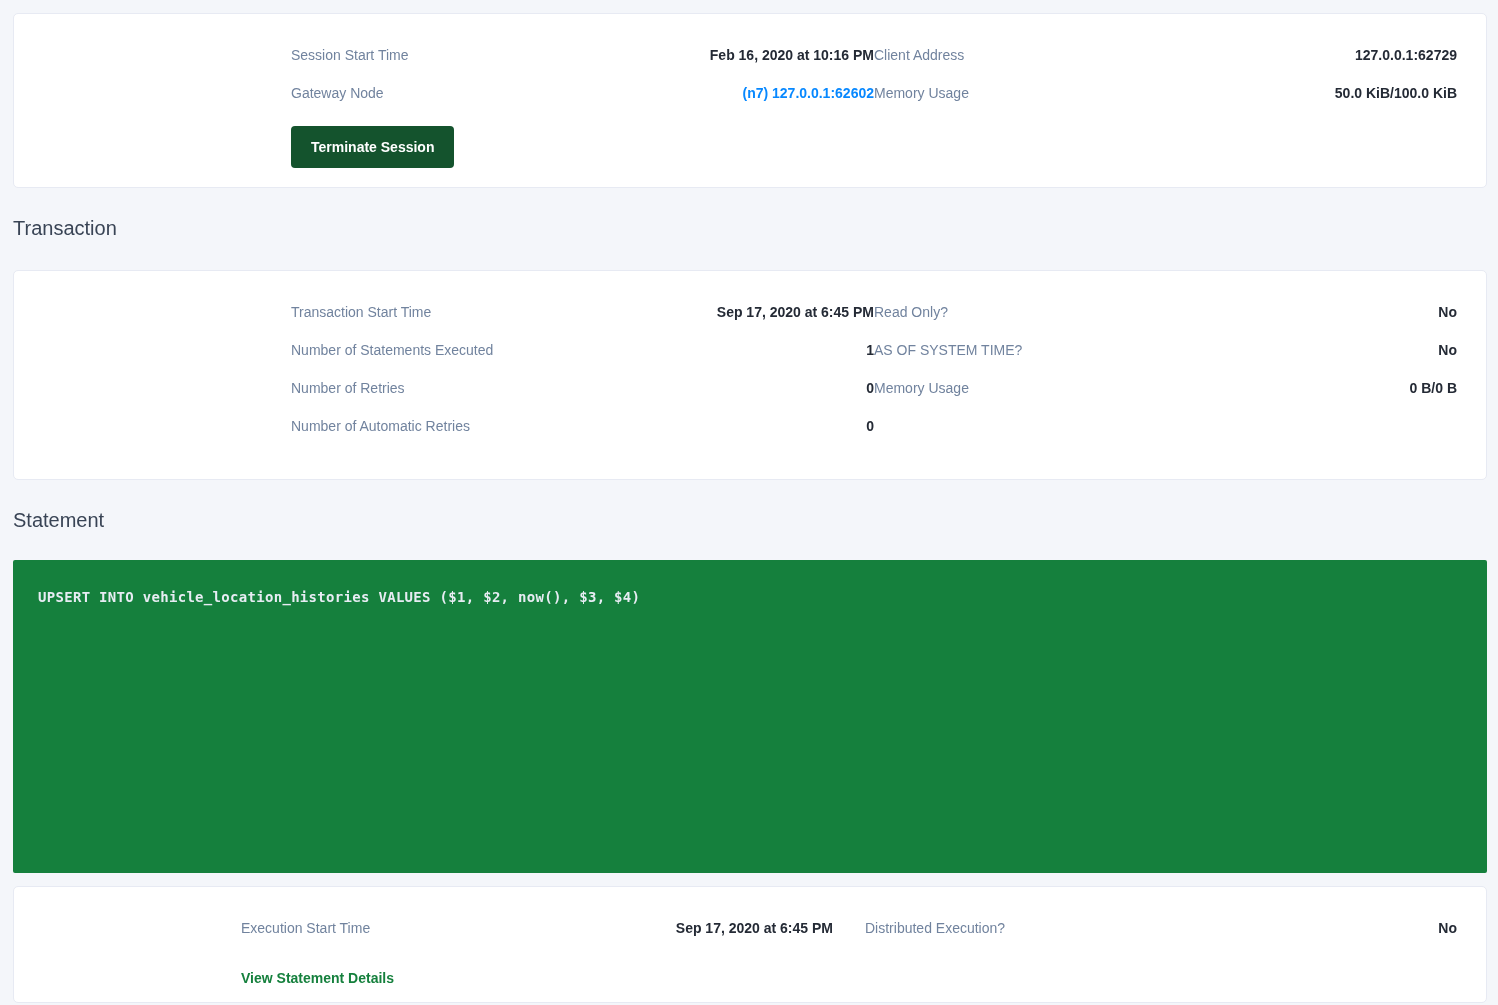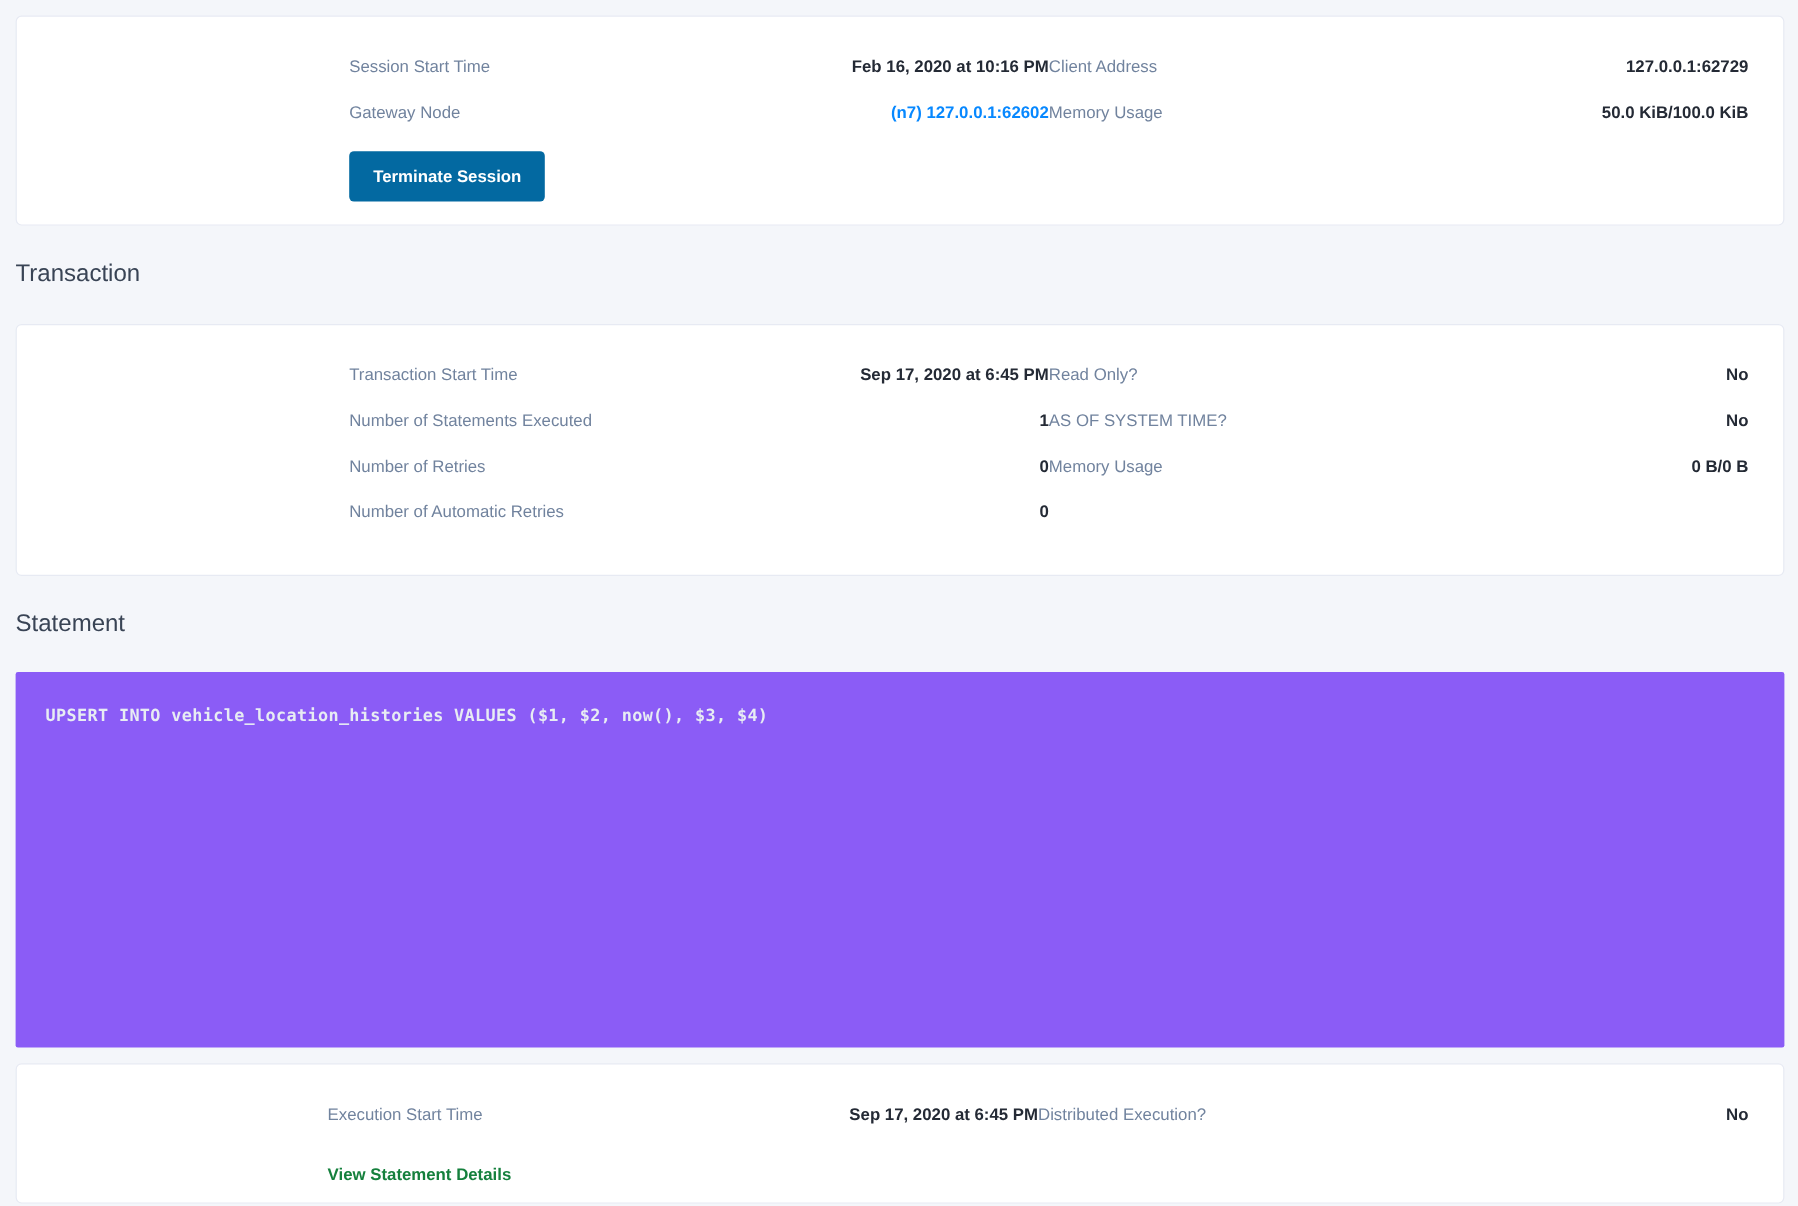--- a/index.html
+++ b/index.html
@@ -39,21 +39,21 @@
     font-size: 14px;
     font-weight: bold;
     text-align: right;
   }
   .val.link { color: #0788ff; cursor: pointer; }
 
   .btn {
     display: inline-block;
     margin-top: 6px;
     margin-bottom: 27px;
-    background: #0369a1;
+    background: #14532d;
     color: #ffffff;
     border: none;
     border-radius: 4px;
     font-family: "Liberation Sans", sans-serif;
     font-size: 14px;
     font-weight: bold;
     padding: 12px 20px;
     height: 42px;
     cursor: pointer;
   }
@@ -66,35 +66,35 @@
     font-size: 20px;
     font-weight: 500;
     color: #394455;
     margin-top: 28px;
     margin-bottom: 30px;
     line-height: 24px;
   }
   h2#statement-heading { margin-bottom: 28px; }
 
   .sql-box {
-    background: #8b5cf6;
+    background: #15803d;
     height: 313px;
     border-radius: 2px;
     padding: 28px 25px;
   }
   .sql-box code {
     font-family: "DejaVu Sans Mono", monospace;
     font-size: 14px;
     font-weight: bold;
     color: #e7ecf3;
     letter-spacing: 0.3px;
     white-space: pre;
   }
 
-  #execution-card { margin-top: 13px; }
+  #execution-card { margin-top: 13px; gap: 32px; }
   .text-link {
     display: inline-block;
     color: #15803d;
     font-size: 14px;
     font-weight: bold;
     line-height: 18px;
     margin-top: 14px;
     cursor: pointer;
   }
 </style>

